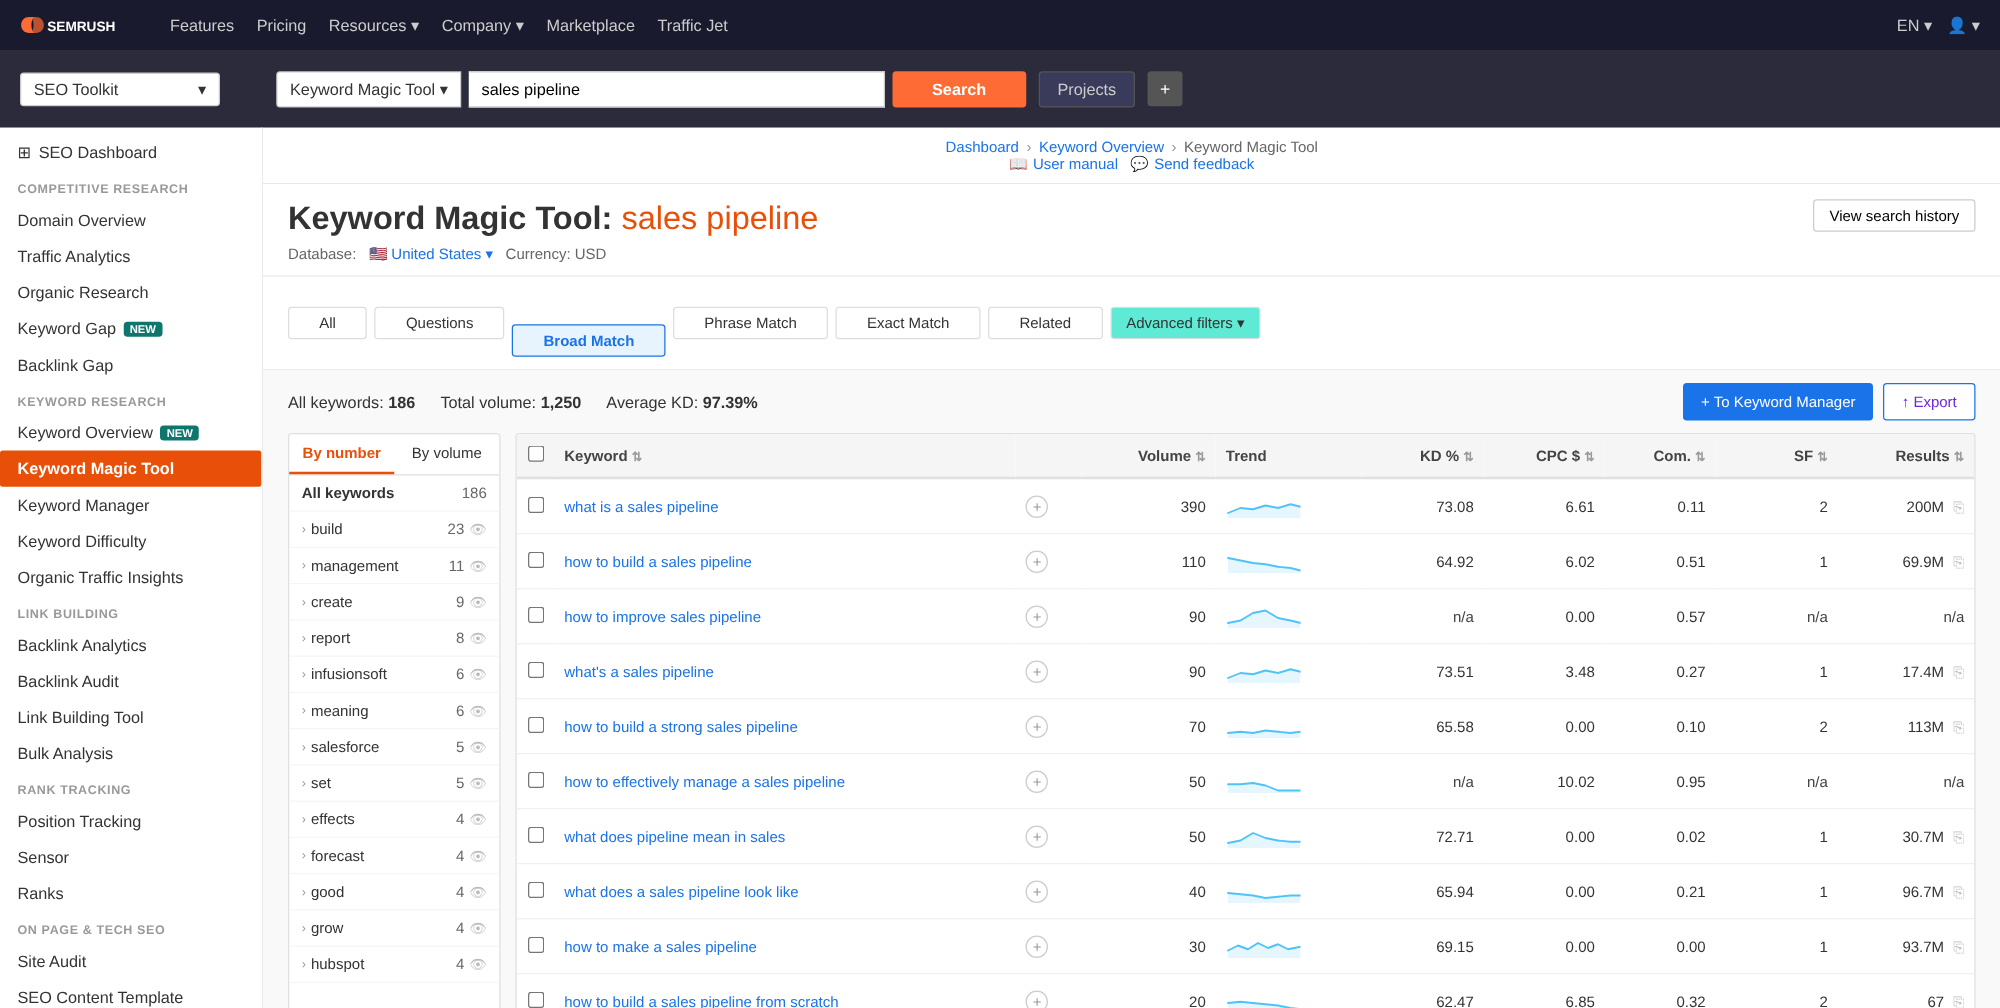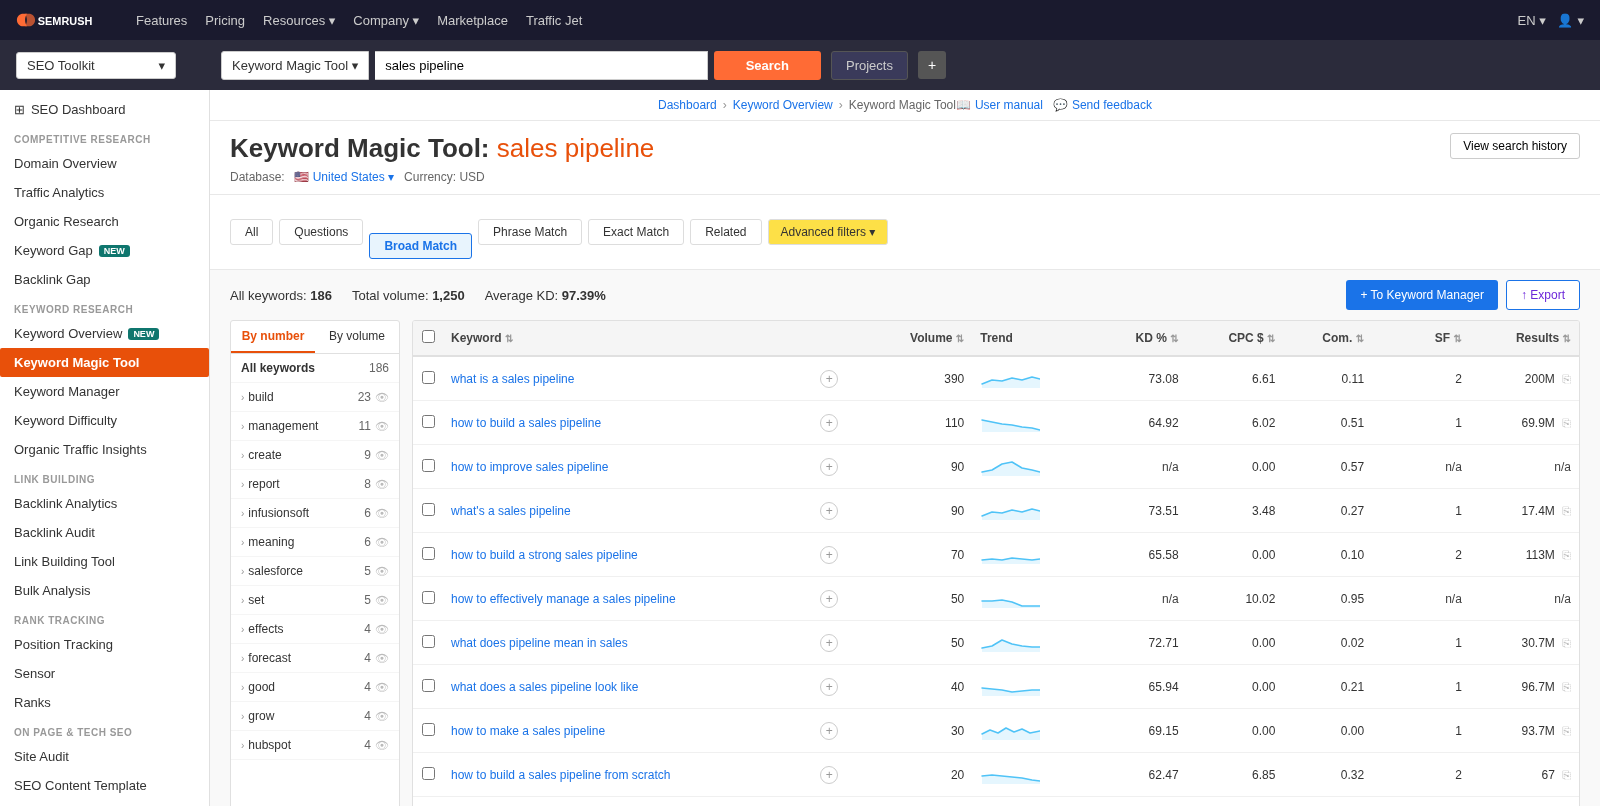--- a/index.html
+++ b/index.html
@@ -19,21 +19,21 @@
     }
     .top-nav .logo svg { width: 100px; height: 22px; }
     .top-nav-links { display: flex; gap: 18px; align-items: center; flex: 1; }
     .top-nav-links a { color: #ccc; text-decoration: none; font-size: 13px; }
     .top-nav-right { display: flex; gap: 12px; align-items: center; color: #ccc; font-size: 13px; }
     .top-nav-right span { cursor: pointer; }
 
     
     .toolbar {
       background: #2b2b3b;
-      height: 50px;
+      height: 62px;
       display: flex;
       align-items: center;
       padding: 0 16px;
       gap: 10px;
     }
     .toolkit-selector {
       background: #fff;
       border: 1px solid #ccc;
       border-radius: 3px;
       padding: 5px 10px;
@@ -145,21 +145,22 @@
       padding: 0;
     }
 
     
     .breadcrumb-bar {
       background: #fff;
       padding: 8px 20px;
       border-bottom: 1px solid #e8e8e8;
       display: flex;
       align-items: center;
-      justify-content: center;
+      justify-content: flex-start;
+      flex-direction: column;
     }
     .breadcrumb { display: flex; gap: 6px; align-items: center; color: #666; font-size: 12px; }
     .breadcrumb a { color: #1a73e8; text-decoration: none; }
     .breadcrumb .sep { color: #999; }
     .breadcrumb-actions { display: flex; gap: 10px; }
     .breadcrumb-actions a { color: #1a73e8; text-decoration: none; font-size: 12px; display: flex; align-items: center; gap: 4px; }
 
     
     .page-header {
       background: #fff;
@@ -184,39 +185,39 @@
     
     .filters-bar {
       background: #fff;
       padding: 10px 20px;
       border-bottom: 1px solid #e8e8e8;
       display: flex;
       gap: 6px;
       align-items: center;
     }
     .filter-btn {
-      padding: 5px 14px;
+      padding: 5px 24px;
       border: 1px solid #ddd;
       border-radius: 3px;
       background: #fff;
       font-size: 12px;
       cursor: pointer;
       color: #333;
     }
     .filter-btn.active { background: #e8f4fd; border-color: #1a73e8; color: #1a73e8; font-weight: bold; margin-top: 28px; }
     .advanced-filter {
       display: flex;
       align-items: flex-end;
       gap: 4px;
       border: 1px solid #ddd;
       border-radius: 3px;
       padding: 5px 12px;
       font-size: 12px;
       cursor: pointer;
-      background: #fde047;
+      background: #5eead4;
     }
 
     
     .stats-bar {
       padding: 10px 20px;
       display: flex;
       align-items: center;
       gap: 20px;
       background: #f9f9f9;
     }

